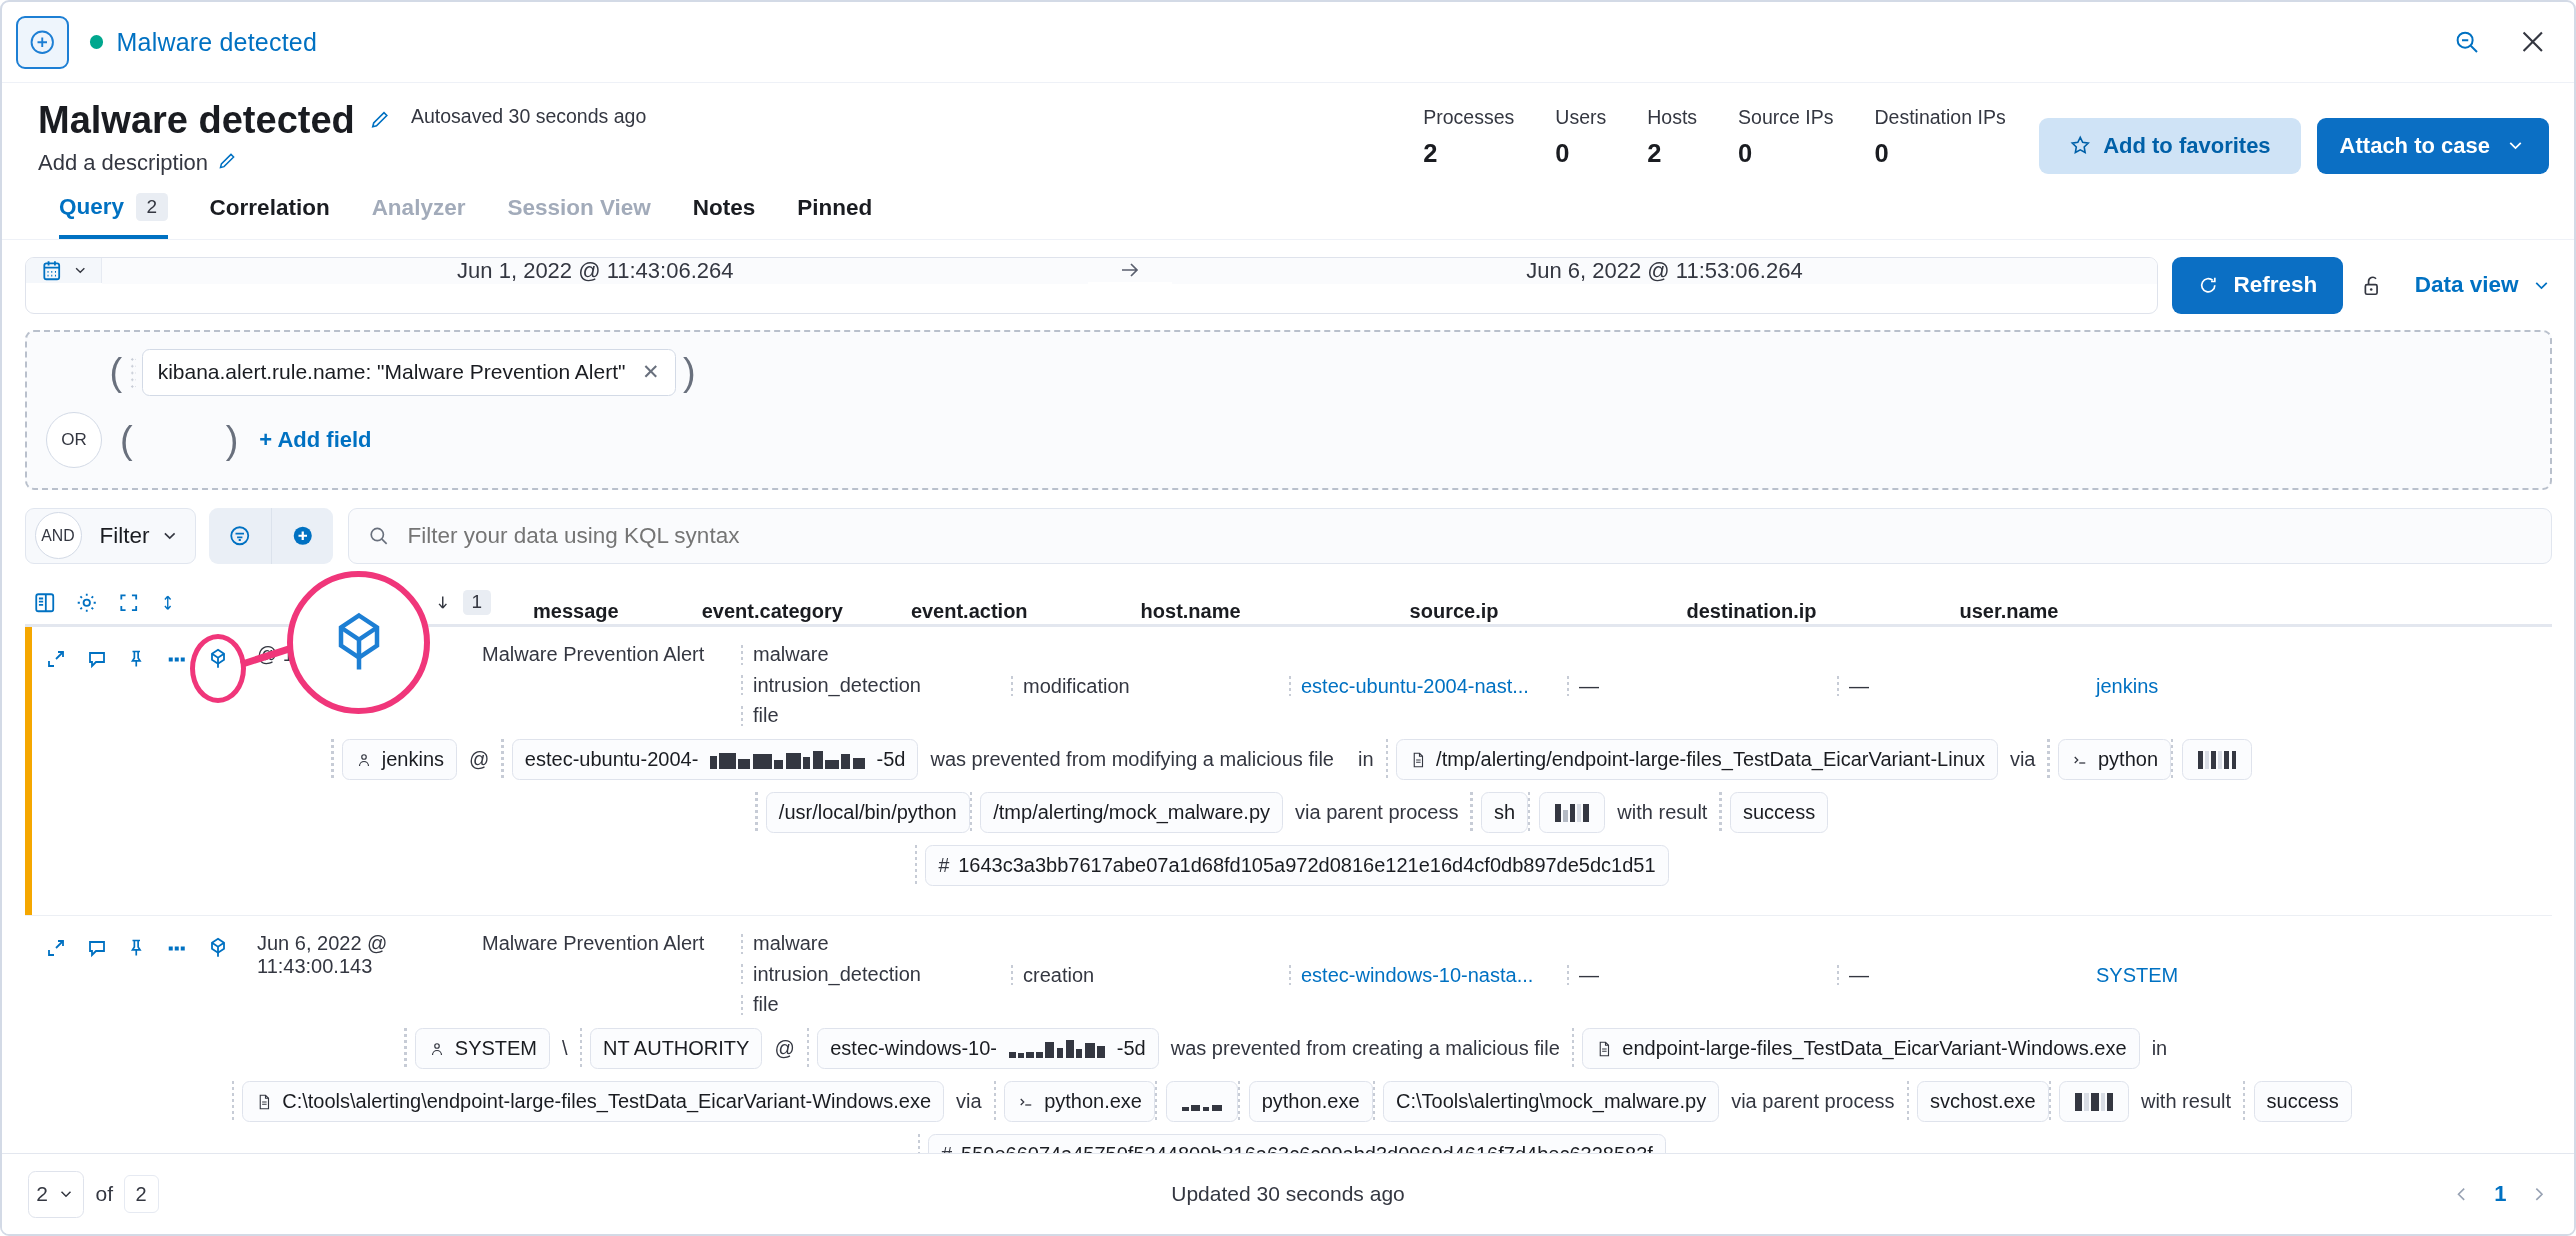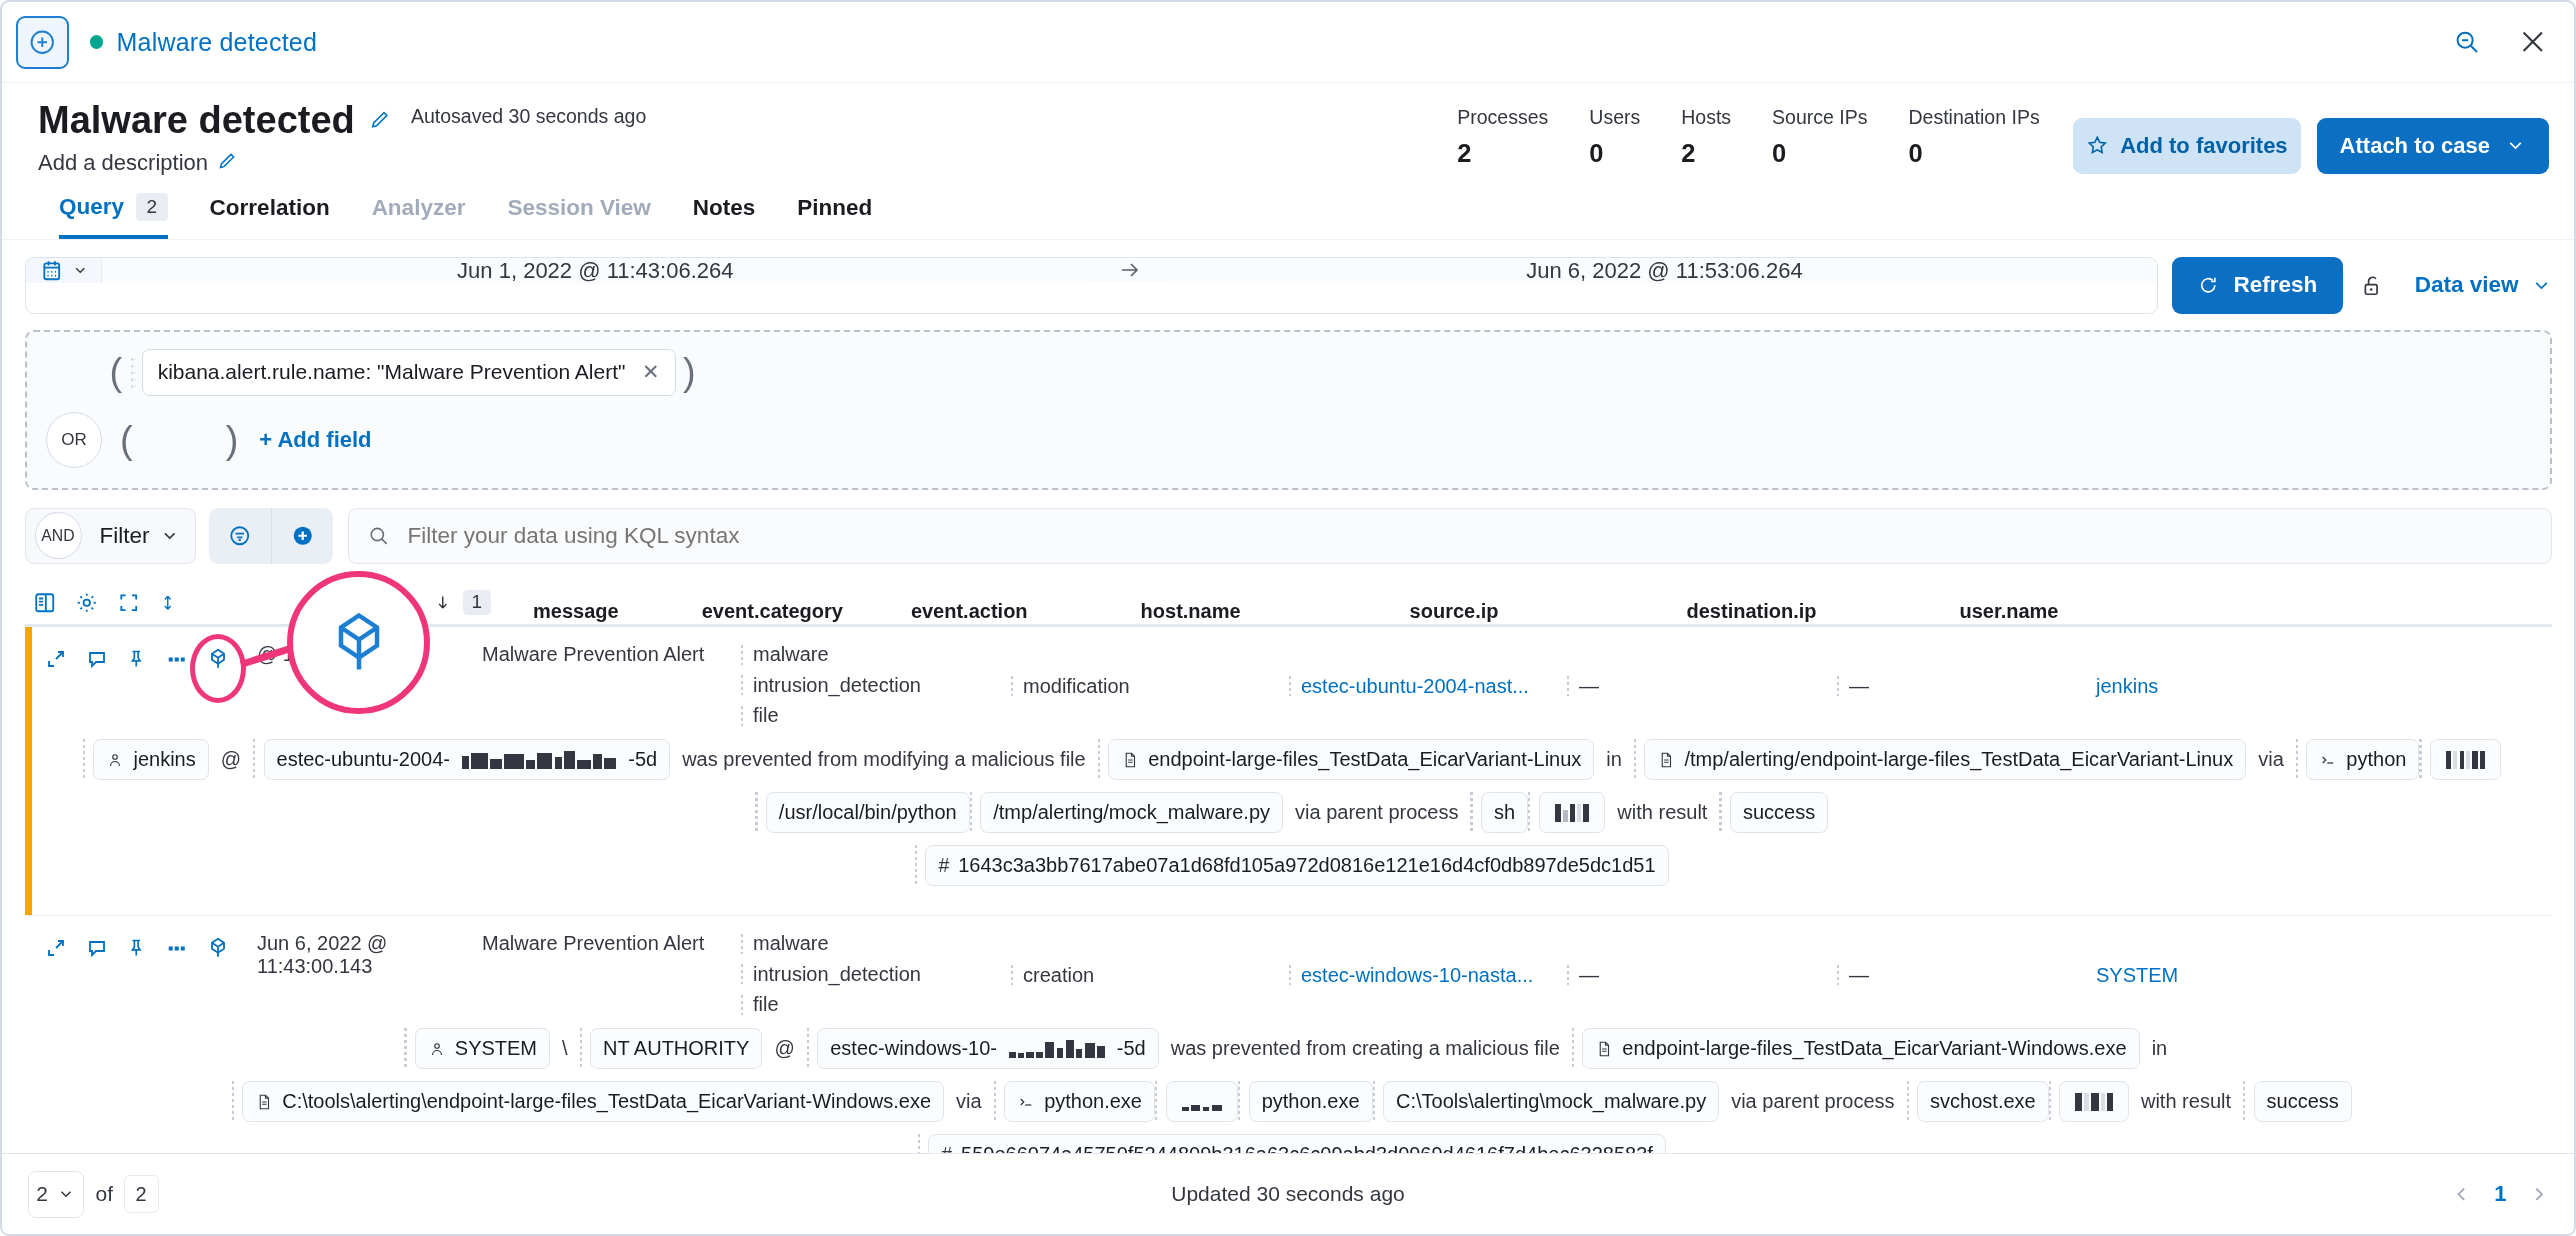--- a/index.html
+++ b/index.html
@@ -63,21 +63,21 @@
   .desc-row { margin-top:9px; font-size:22px; color:#343741; display:flex; align-items:center; gap:9px;}
 
   .stats { display:flex; align-items:flex-start; gap:8px; margin-left:auto; padding-top:4.5px;}
   .stat { text-align:left; padding: 0 0 0 33px; min-width:0; }
   .stat .label { font-size:19.5px; color:#343741; white-space:nowrap;}
   .stat .value { font-size:25.5px; font-weight:700; color:#1a1c21; margin-top:10.5px; }
 
   .hdr-actions { display:flex; align-items:center; gap:16.5px; margin-left:33px; padding-top:16.5px;}
   .btn-fav {
     background:#cfe3f6; color:#0060a8; border:none; border-radius:9px;
-    height:56px; padding: 0 13px; font-size:22px; font-weight:700;
+    height:56px; padding: 0 30px; font-size:22px; font-weight:700;
     display:flex; align-items:center; gap:12px; cursor:pointer;
     font-family:"Liberation Sans", sans-serif;
   }
   .btn-case {
     background:#0b6fc4; color:#fff; border:none; border-radius:9px;
     height:56px; padding: 0 22.5px; font-size:22px; font-weight:700;
     display:flex; align-items:center; gap:15px; cursor:pointer;
     font-family:"Liberation Sans", sans-serif;
   }
 
@@ -604,29 +604,20 @@
                     <i style="height:12px;width:7.5px"></i>
                     <i style="height:18px;width:10.5px"></i>
                     <i style="height:9px;width:13.5px"></i>
                     <i style="height:15px;width:9px"></i>
                     <i style="height:11.3px;width:12px"></i>
               </span>
               <span>-5d</span>
             </div>
               </div>
             <div class="txt">was prevented from modifying a malicious file</div>
-            <div class="chipwrap">
-                <div class="chip">
-              <svg width="18" height="18" viewBox="0 0 24 24" fill="none" stroke="#343741" stroke-width="1.5">
-                    <path d="M7 3h7l4 4v14H7z"></path>
-                    <path d="M14 3v4h4M9.5 12h6M9.5 15h6"></path>
-                  </svg>
-              <span>endpoint-large-files_TestData_EicarVariant-Linux</span>
-            </div>
-              </div>
             <div class="txt">in</div>
             <div class="chipwrap">
                 <div class="chip">
               <svg width="18" height="18" viewBox="0 0 24 24" fill="none" stroke="#343741" stroke-width="1.5">
                     <path d="M7 3h7l4 4v14H7z"></path>
                     <path d="M14 3v4h4M9.5 12h6M9.5 15h6"></path>
                   </svg>
               <span>/tmp/alerting/endpoint-large-files_TestData_EicarVariant-Linux</span>
             </div>
               </div>

